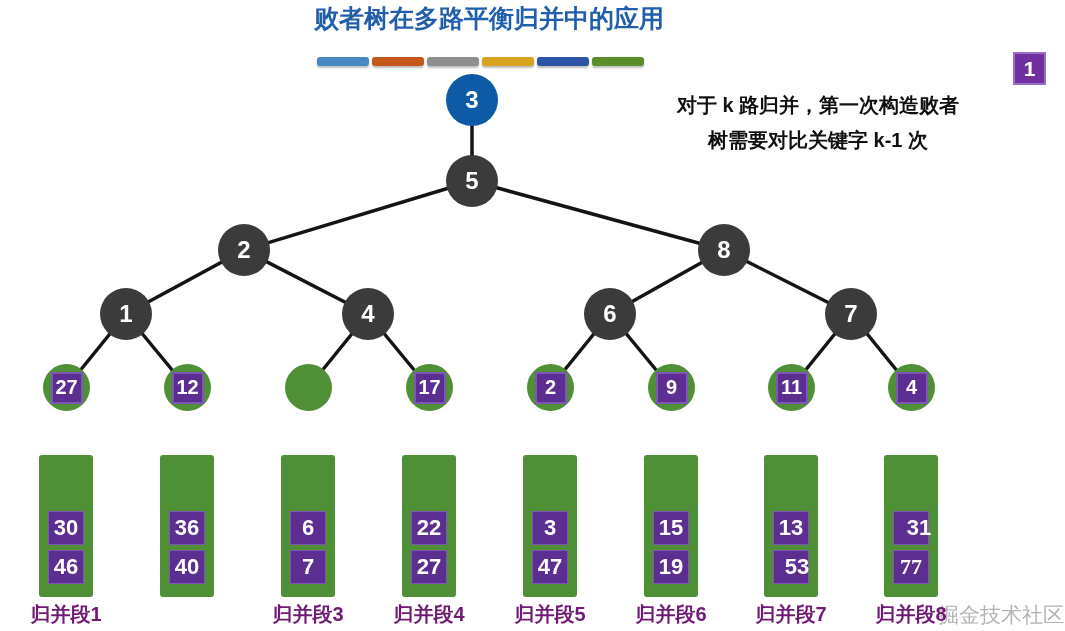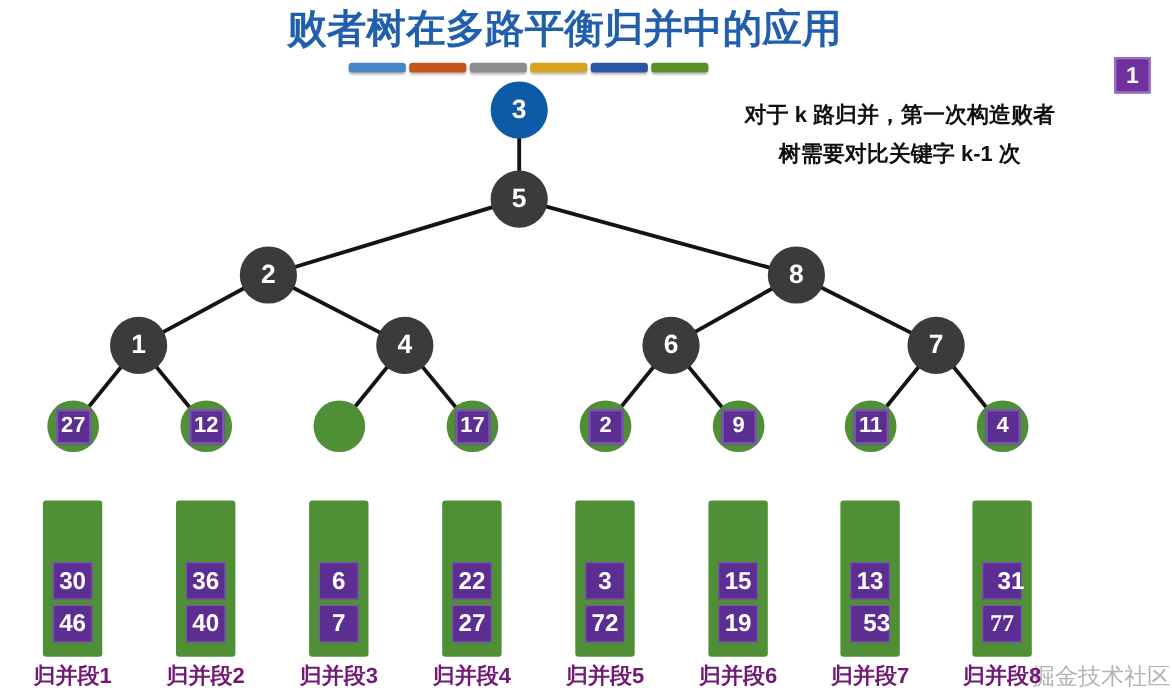--- a/index.html
+++ b/index.html
@@ -4,22 +4,22 @@
 <style>
   html,body{margin:0;padding:0;}
   body{
     width:1065px;height:631px;position:relative;background:#ffffff;
     font-family:"Liberation Sans",sans-serif;overflow:hidden;
   }
   .stage{position:absolute;inset:0;}
 
   
   .title{
-    position:absolute;left:213px;top:2px;width:552px;text-align:right;
-    font-size:36px;font-weight:bold;color:#215fac;white-space:nowrap;
+    position:absolute;left:213px;top:2px;width:552px;text-align:center;
+    font-size:25px;font-weight:bold;color:#215fac;white-space:nowrap;
   }
 
   
   .bar{
     position:absolute;top:57px;width:52px;height:9px;border-radius:3px;
     box-shadow:0 2px 2px rgba(0,0,0,0.25);
   }
 
   
   .badge{
@@ -160,37 +160,36 @@
   <div class="seg" style="left: 281px; background: rgb(79, 143, 53);">
     <div class="sq sq1" style="background: rgb(92, 46, 145);">6</div>
     <div class="sq sq2" style="background: rgb(92, 46, 145);">7</div>
   </div>
   <div class="seg" style="left: 402px; background: rgb(79, 143, 53);">
     <div class="sq sq1" style="background: rgb(92, 46, 145);">22</div>
     <div class="sq sq2" style="background: rgb(92, 46, 145);">27</div>
   </div>
   <div class="seg" style="left: 523px; background: rgb(79, 143, 53);">
     <div class="sq sq1" style="background: rgb(92, 46, 145);">3</div>
-    <div class="sq sq2" style="background: rgb(92, 46, 145);">72</div>
+    <div class="sq sq2" style="background: rgb(92, 46, 145);">47</div>
   </div>
   <div class="seg" style="left: 644px; background: rgb(79, 143, 53);">
     <div class="sq sq1" style="background: rgb(92, 46, 145);">15</div>
     <div class="sq sq2" style="background: rgb(92, 46, 145);">19</div>
   </div>
   <div class="seg" style="left: 764px; background: rgb(79, 143, 53);">
     <div class="sq sq1" style="background: rgb(92, 46, 145);">13</div>
     <div class="sq sq2" style="background: rgb(92, 46, 145); padding-left: 12px;">53</div>
   </div>
   <div class="seg" style="left: 884px; background: rgb(79, 143, 53);">
     <div class="sq sq1" style="background: rgb(92, 46, 145); padding-left: 16px;">31</div>
     <div class="sq sq2" style="background: rgb(92, 46, 145); font-family: Liberation Serif, serif;">77</div>
   </div>
 
   <div class="seg-label" style="left:6px">归并段1</div>
-  <div class="seg-label" style="left:127px">归并段2</div>
   <div class="seg-label" style="left:248px">归并段3</div>
   <div class="seg-label" style="left:369px">归并段4</div>
   <div class="seg-label" style="left:490px">归并段5</div>
   <div class="seg-label" style="left:611px">归并段6</div>
   <div class="seg-label" style="left:731px">归并段7</div>
   <div class="seg-label" style="left:851px">归并段8</div>
 
   <div class="watermark" style="color: rgb(179, 179, 179);">掘金技术社区</div>
 
 </div>

